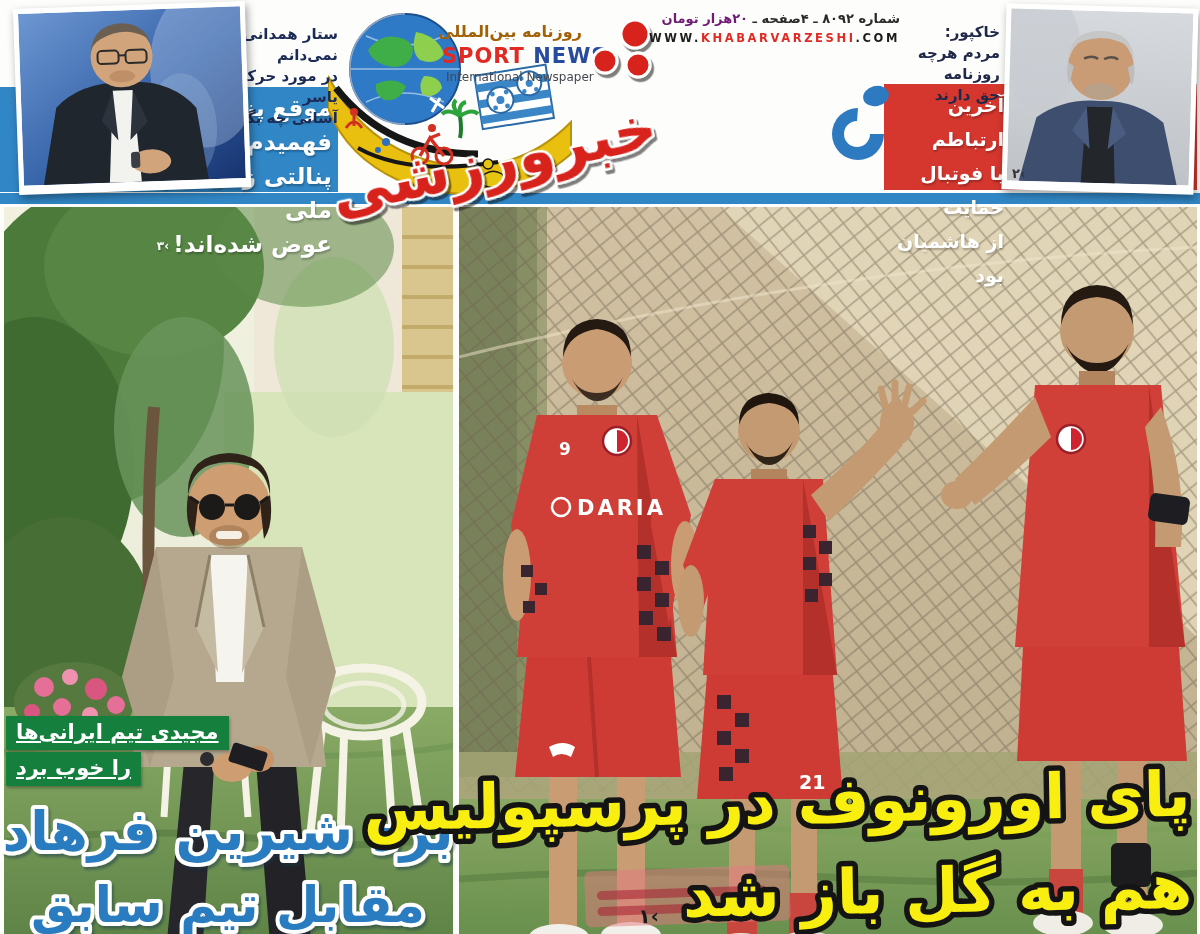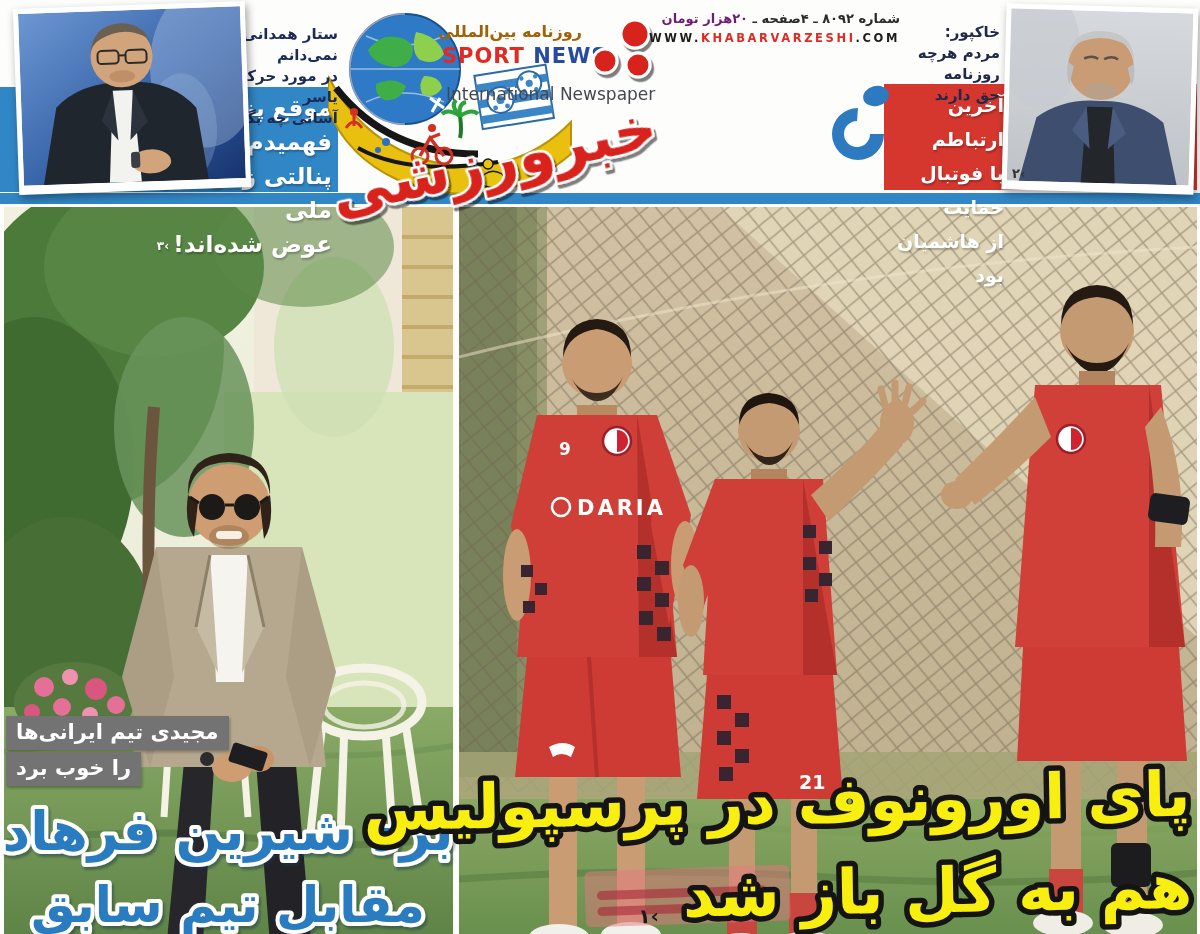--- a/index.html
+++ b/index.html
@@ -19,32 +19,32 @@
   .band-headline{position:absolute;z-index:3;direction:rtl;text-align:right;color:#fff;font-weight:bold;text-shadow:1px 2px 2px rgba(0,0,0,.25);}
   .bh-left{left:108px;top:91px;width:224px;font-size:23px;line-height:34px;}
   .bh-right{left:880px;top:88px;width:124px;font-size:19px;line-height:34px;}
   .page-ref{font-size:12px;font-weight:bold;direction:ltr;unicode-bidi:bidi-override;display:inline-block;margin-right:4px;vertical-align:2px;}
   .page-ref-dark{position:absolute;z-index:6;color:#333;font-size:13px;font-weight:bold;direction:ltr;}
   
   .masthead-tagline{position:absolute;left:438px;top:22px;width:152px;z-index:4;direction:rtl;text-align:left;font-size:16px;font-weight:bold;color:#a16207;}
   .brand-en{position:absolute;left:442px;top:44px;z-index:4;font-size:21px;font-weight:bold;letter-spacing:1px;}
   .brand-en .w1{color:#e02a23;}
   .brand-en .w2{color:#274b9e;}
-  .brand-sub{position:absolute;left:446px;top:84px;z-index:4;font-size:17px;color:#44474f;}
+  .brand-sub{position:absolute;left:446px;top:70px;z-index:4;font-size:12px;color:#44474f;}
   
   .dateline{position:absolute;left:648px;top:10px;width:252px;z-index:4;direction:rtl;text-align:right;font-size:13px;color:#2a2a2a;font-weight:bold;line-height:18px;}
   .dateline .price{color:#701a75;}
   .dateline .url{direction:ltr;font-size:11.5px;letter-spacing:2.6px;color:#1d1d1d;margin-top:1px;}
   .dateline .url .dom{color:#e02a23;}
   .divider{position:absolute;left:0;top:193px;width:1200px;height:11px;background:#3187c6;z-index:2;}
   
   .main-photo{position:absolute;top:207px;z-index:1;}
   .mp-left{left:4px;}
   .mp-right{left:459px;}
-  .badge{position:absolute;z-index:7;background:#737373;color:#fff;font-weight:bold;font-size:21px;direction:rtl;padding:3px 10px 5px;line-height:26px;box-shadow:1px 2px 3px rgba(0,0,0,.3);}
+  .badge{position:absolute;z-index:7;background:#15803d;color:#fff;font-weight:bold;font-size:21px;direction:rtl;padding:3px 10px 5px;line-height:26px;box-shadow:1px 2px 3px rgba(0,0,0,.3);text-decoration:underline;}
   .badge1{left:6px;top:716px;}
   .badge2{left:6px;top:752px;}
   .headline-svg{position:absolute;z-index:7;overflow:visible;}
   .watermark{position:absolute;left:585px;top:868px;width:205px;height:56px;z-index:6;background:rgba(228,120,128,.5);border-radius:6px;transform:rotate(-2deg);overflow:hidden;}
   .watermark i{position:absolute;left:12px;top:20px;width:170px;height:9px;background:rgba(165,30,45,.55);border-radius:5px;}
   .watermark i.b{top:36px;width:120px;}
   svg text{font-family:"DejaVu Sans",sans-serif;}
 </style>
 </head>
 <body>

